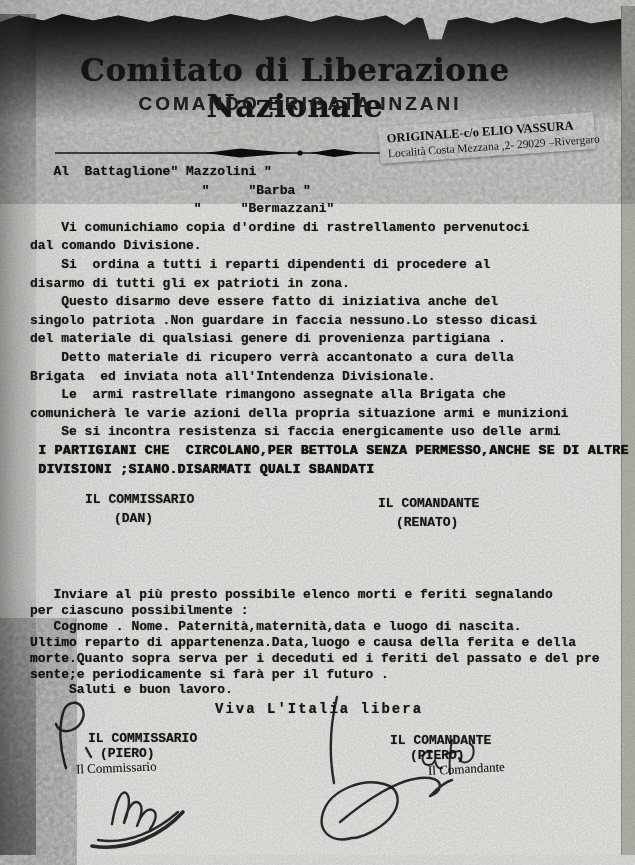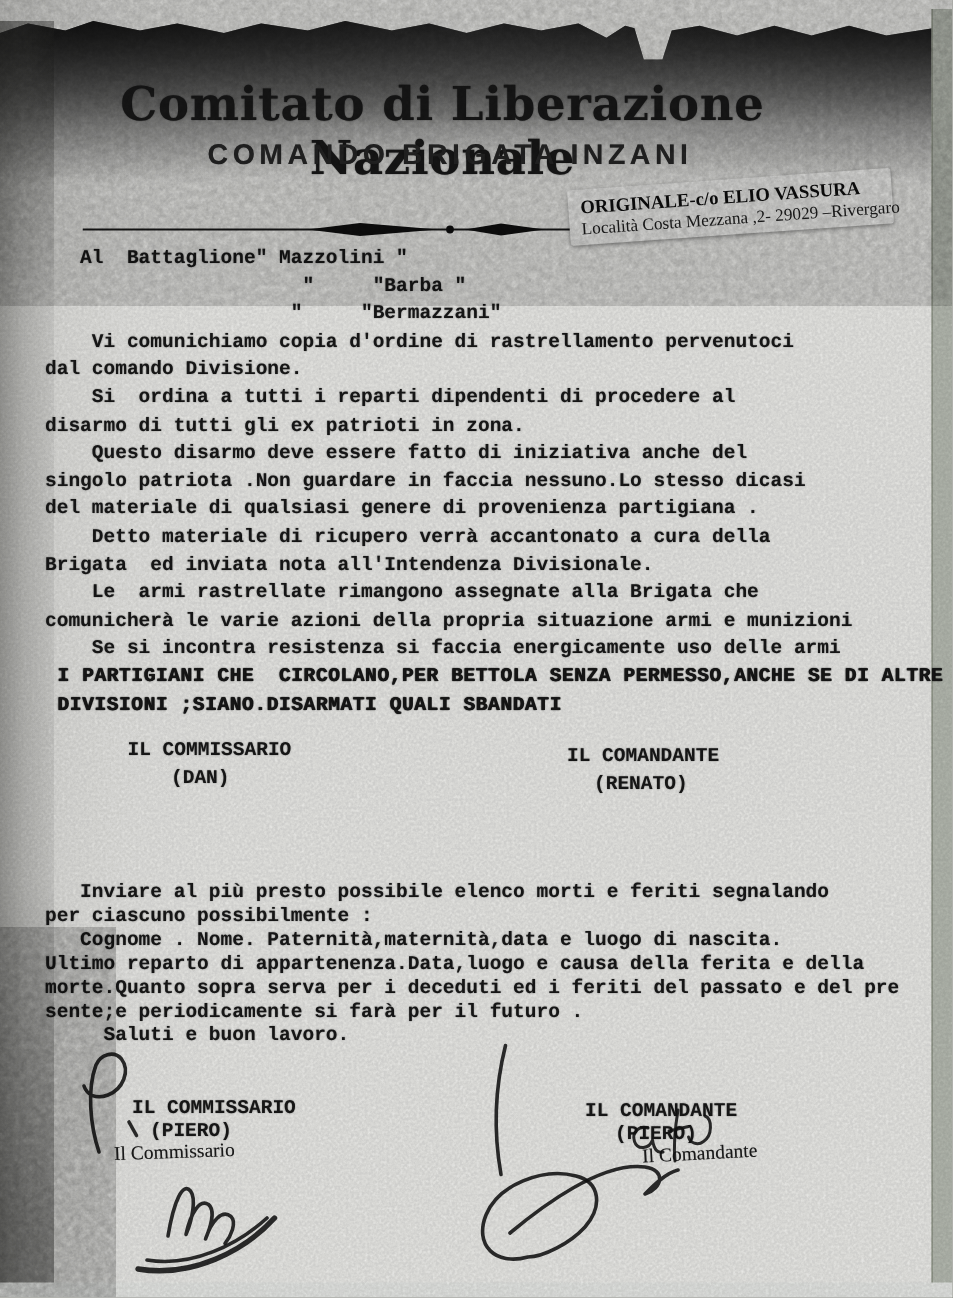--- a/index.html
+++ b/index.html
@@ -87,20 +87,21 @@
   </div>
 
   <div class="doc tw"><div>   Al  Battaglione" Mazzolini "</div><div>                      "     "Barba "</div><div>                     "     "Bermazzani"</div><div>    Vi comunichiamo copia d'ordine di rastrellamento pervenutoci</div><div>dal comando Divisione.</div><div>    Si  ordina a tutti i reparti dipendenti di procedere al</div><div>disarmo di tutti gli ex patrioti in zona.</div><div>    Questo disarmo deve essere fatto di iniziativa anche del</div><div>singolo patriota .Non guardare in faccia nessuno.Lo stesso dicasi</div><div>del materiale di qualsiasi genere di provenienza partigiana .</div><div>    Detto materiale di ricupero verrà accantonato a cura della</div><div>Brigata  ed inviata nota all'Intendenza Divisionale.</div><div>    Le  armi rastrellate rimangono assegnate alla Brigata che</div><div>comunicherà le varie azioni della propria situazione armi e munizioni</div><div>    Se si incontra resistenza si faccia energicamente uso delle armi</div><div class="caps"> I PARTIGIANI CHE  CIRCOLANO,PER BETTOLA SENZA PERMESSO,ANCHE SE DI ALTRE</div><div class="caps"> DIVISIONI ;SIANO.DISARMATI QUALI SBANDATI</div></div>
 
   <div class="abs tw" style="left:85px;top:492px;">IL COMMISSARIO</div>
   <div class="abs tw" style="left:103px;top:511px;margin-left:11px;">(DAN)</div>
   <div class="abs tw" style="left:378px;top:496px;">IL COMANDANTE</div>
   <div class="abs tw" style="left:396px;top:515px;">(RENATO)</div>
 
   <div class="doc2 tw"><div>   Inviare al più presto possibile elenco morti e feriti segnalando</div><div>per ciascuno possibilmente :</div><div>   Cognome . Nome. Paternità,maternità,data e luogo di nascita.</div><div>Ultimo reparto di appartenenza.Data,luogo e causa della ferita e della</div><div>morte.Quanto sopra serva per i deceduti ed i feriti del passato e del pre</div><div>sente;e periodicamente si farà per il futuro .</div><div>     Saluti e buon lavoro.</div></div>
+  <div class="abs tw" style="left:215px;top:701px;font-size:14px;letter-spacing:2px;">Viva L'Italia libera</div>
 
   <div class="abs tw" style="left:88px;top:731px;">IL COMMISSARIO</div>
   <div class="abs tw" style="left:100px;top:746px;">(PIERO)</div>
   <div class="abs caption" style="left:76px;top:760px;transform:rotate(-2deg);">Il Commissario</div>
   <div class="abs tw" style="left:390px;top:733px;">IL COMANDANTE</div>
   <div class="abs tw" style="left:410px;top:748px;">(PIERO)</div>
   <div class="abs caption" style="left:428px;top:761px;transform:rotate(-3deg);">Il Comandante</div>
 
   <svg class="ink" width="635" height="865">
     <g fill="none" stroke="rgba(18,18,18,.88)" stroke-width="2.4" stroke-linecap="round" stroke-linejoin="round">

